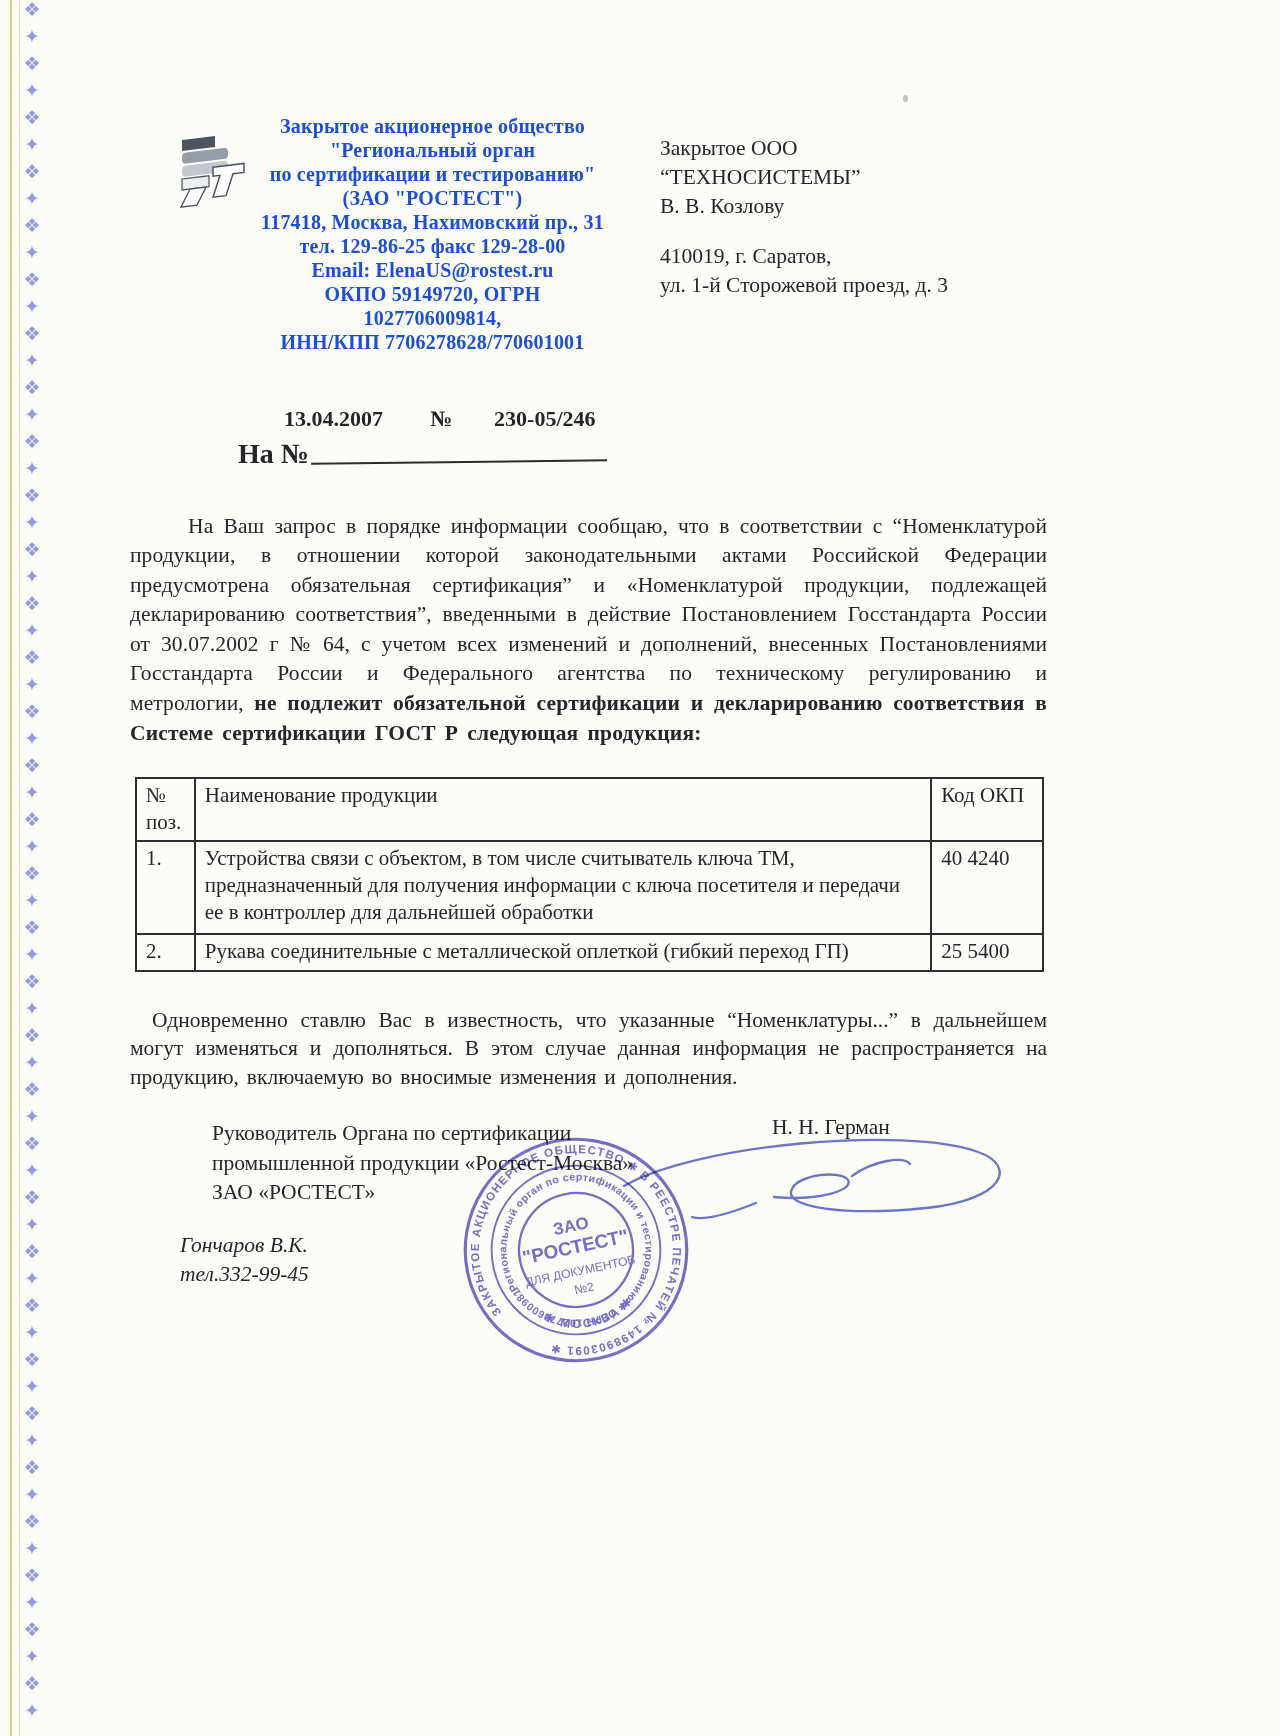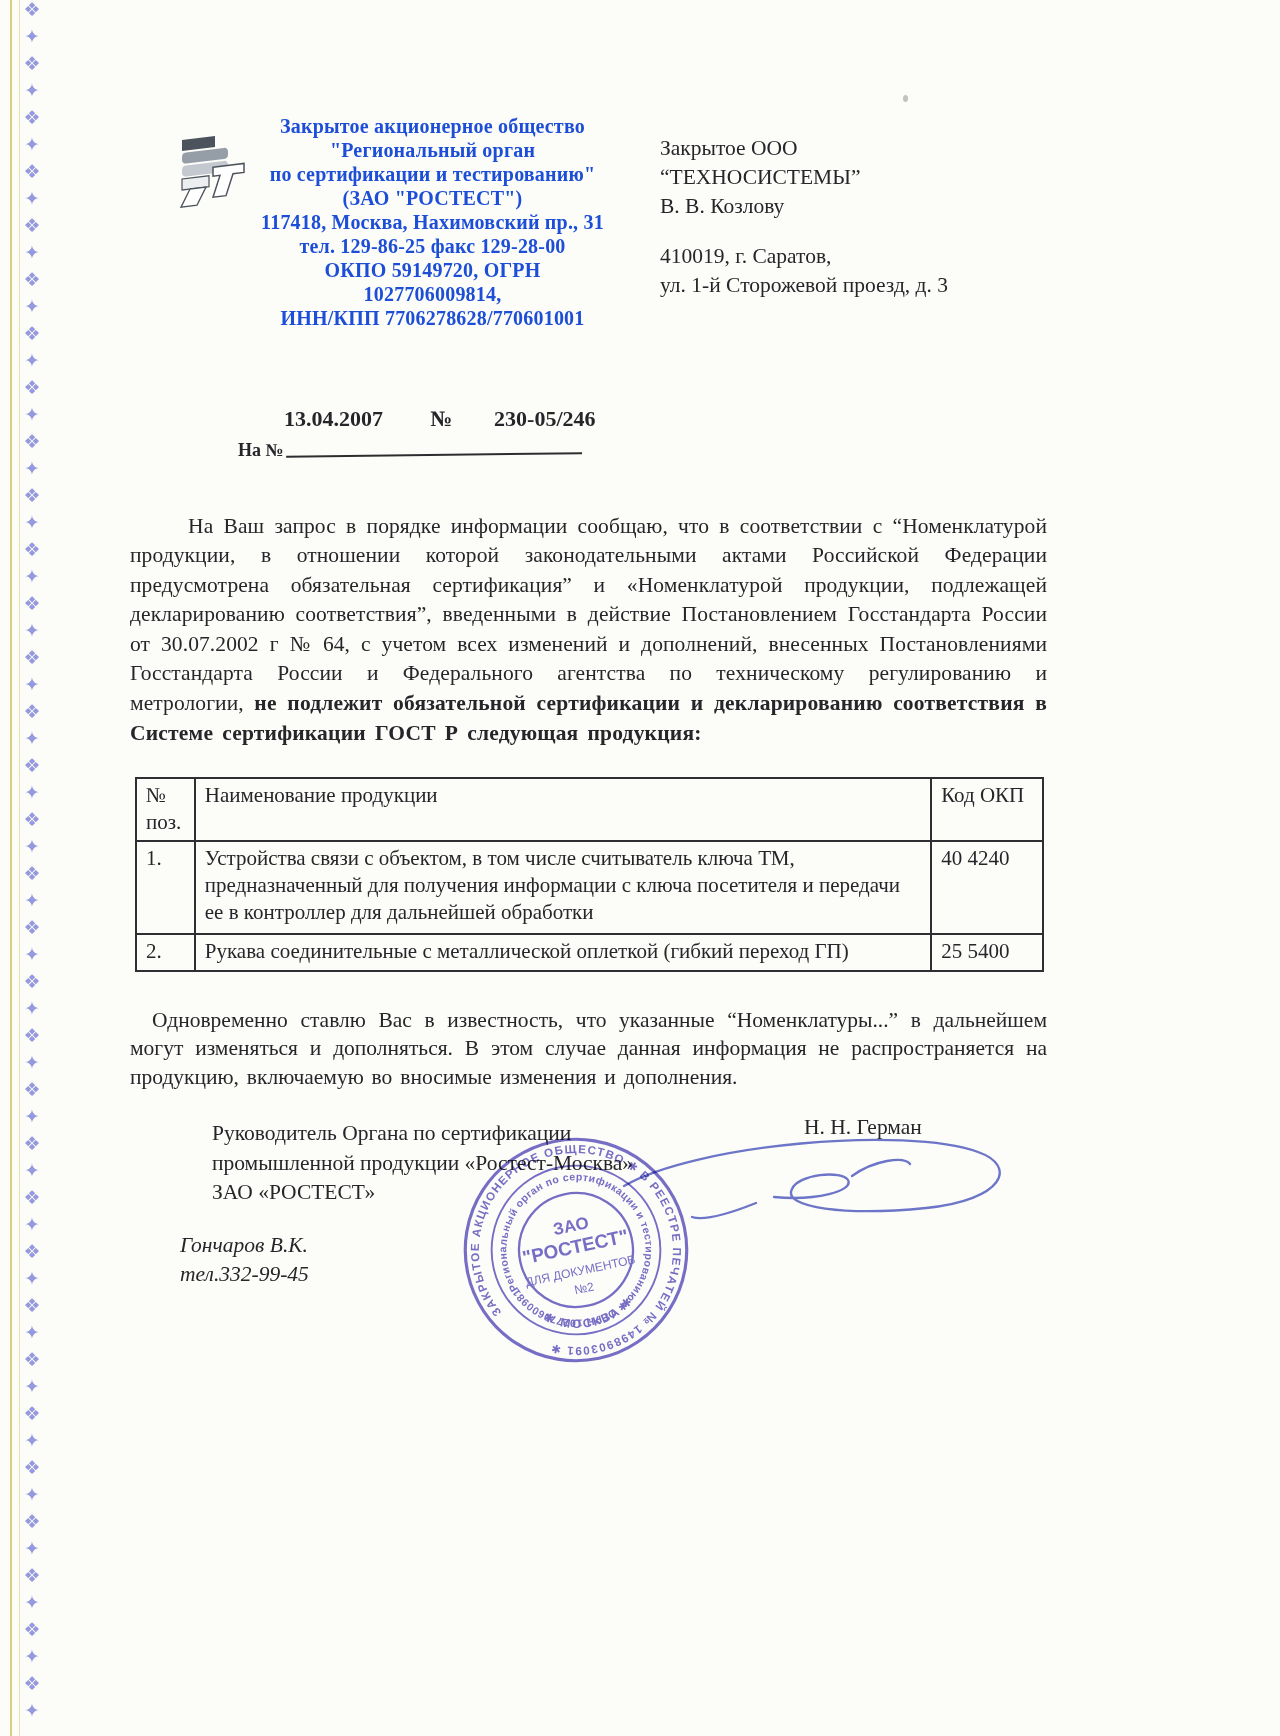--- a/index.html
+++ b/index.html
@@ -21,21 +21,21 @@
   .letterhead{
     position:absolute;left:205px;top:114px;width:455px;text-align:center;
     font-weight:bold;font-size:20px;line-height:24px;color:#1d4ed8;letter-spacing:.2px;
   }
   .logo{position:absolute;left:166px;top:126px;width:92px;height:82px;}
   .addressee{position:absolute;left:660px;top:134px;font-size:21.5px;line-height:29px;}
   .addressee .gap{height:21px;}
   .ref-line{position:absolute;left:284px;top:406px;font-size:22px;font-weight:bold;white-space:nowrap;}
   .ref-line .nsign{margin-left:42px;}
   .ref-line .num{margin-left:36px;}
-  .reply-line{position:absolute;left:238px;top:438px;font-size:18px;font-weight:bold;}
+  .reply-line{position:absolute;left:238px;top:438px;font-size:28px;font-weight:bold;}
   .reply-line .rule{
     display:inline-block;width:296px;height:16px;margin-left:2px;
     border-bottom:2px solid #2d2d30;transform:rotate(-.7deg);
   }
   
   .body-p1{
     position:absolute;left:130px;top:490px;width:917px;
     font-size:21.5px;line-height:29.6px;text-align:justify;text-indent:58px;
     word-spacing:3.5px;letter-spacing:.1px;
   }
@@ -53,21 +53,21 @@
   .col-name{width:742px;}
   .col-code{width:95px;text-align:left;border-radius:30px;}
   .row-1 td{height:84px;}
   .row-2 td{height:28px;}
   .body-p2{
     position:absolute;left:130px;top:984px;width:917px;
     font-size:21.5px;line-height:28.6px;text-align:justify;text-indent:22px;word-spacing:2.5px;
   }
   
   .sign-title{position:absolute;left:180px;top:1119px;font-size:21.5px;line-height:29.6px;margin-left:32px;}
-  .signer-name{position:absolute;left:804px;top:1115px;font-size:21.5px;}
+  .signer-name{position:absolute;left:772px;top:1115px;font-size:21.5px;}
   .executor{position:absolute;left:180px;top:1231px;font-size:21.5px;line-height:28.5px;font-style:italic;}
   .stamp{position:absolute;left:460px;top:1134px;width:232px;height:232px;mix-blend-mode:multiply;opacity:.93;}
   .signature-svg{position:absolute;left:606px;top:1116px;mix-blend-mode:multiply;}
   .scan-dot{position:absolute;left:903px;top:95px;width:5px;height:7px;background:#9b9b9b;border-radius:50%;opacity:.6;}
   .stamp text{font-family:"Liberation Sans","DejaVu Sans",sans-serif;}
 </style>
 </head>
 <body>
 
 <div class="page">
@@ -155,20 +155,21 @@
     </g>
   </svg>
 
   <div class="letterhead">
     <div>Закрытое акционерное общество</div>
     <div>"Региональный орган</div>
     <div>по сертификации и тестированию"</div>
     <div>(ЗАО "РОСТЕСТ")</div>
     <div>117418, Москва, Нахимовский пр., 31</div>
     <div>тел. 129-86-25  факс 129-28-00</div>
+    <div>Email: ElenaUS@rostest.ru</div>
     <div>ОКПО 59149720, ОГРН</div>
     <div>1027706009814,</div>
     <div>ИНН/КПП 7706278628/770601001</div>
   </div>
 
   <div class="addressee">
     <div>Закрытое ООО</div>
     <div>“ТЕХНОСИСТЕМЫ”</div>
     <div>В. В. Козлову</div>
     <div class="gap"></div>

